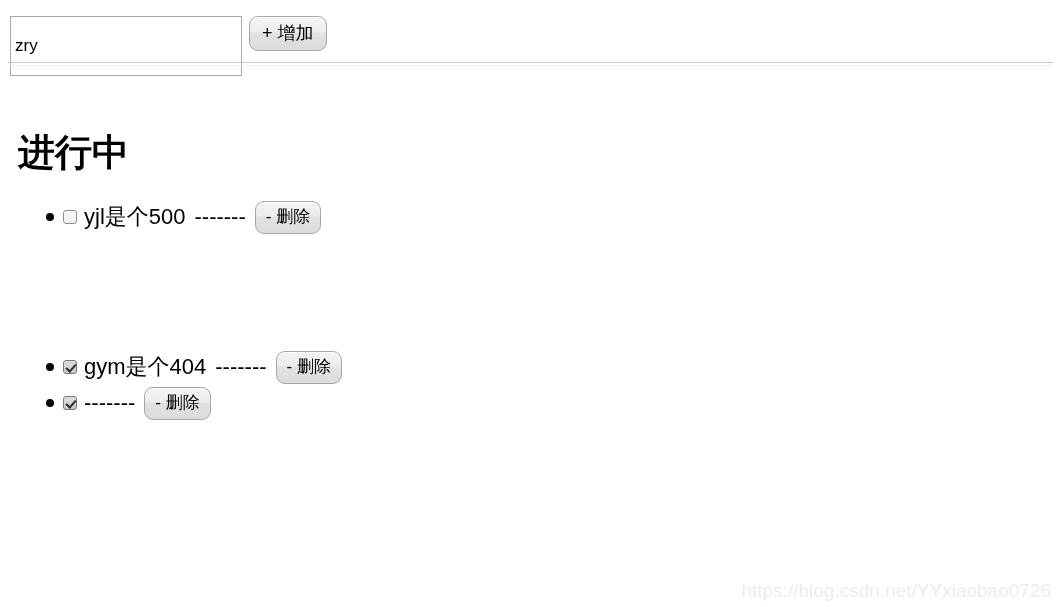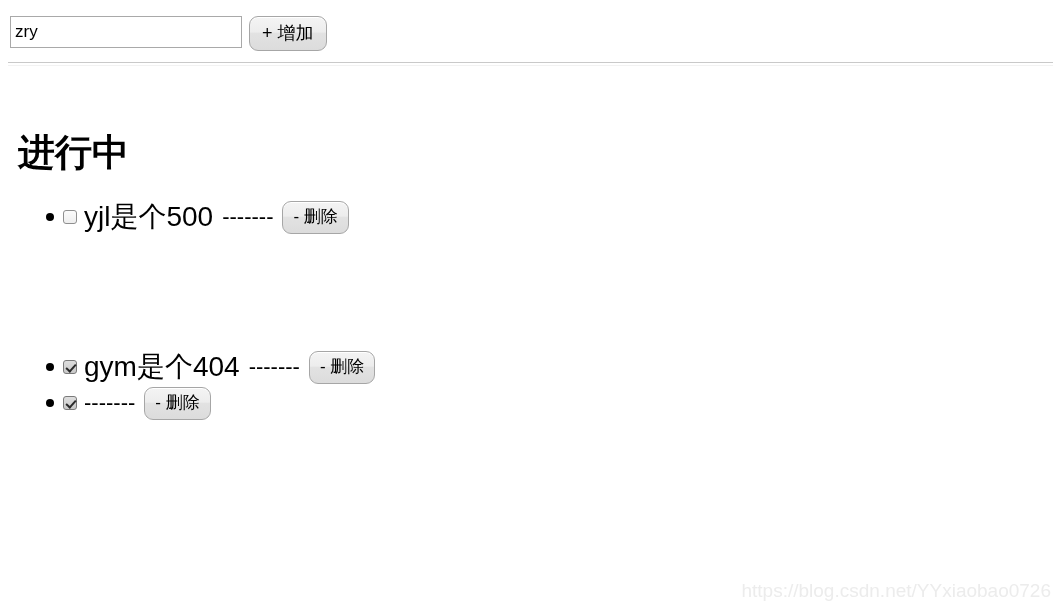--- a/index.html
+++ b/index.html
@@ -23,21 +23,21 @@
     left: 10px;
     top: 16px;
     display: flex;
     align-items: flex-start;
     gap: 7px;
   }
   .todo-input {
     width: 222px;
     height: 26px;
     box-sizing: content-box;
-    padding: 2px 4px;
+    padding: 16px 4px;
     border: 1px solid #a9a9a9;
     background: #ffffff;
     font-family: "Liberation Sans", "DejaVu Sans", sans-serif;
     font-size: 17px;
     line-height: 26px;
     color: #000000;
     outline: none;
     border-radius: 0;
   }
   .btn {
@@ -141,21 +141,21 @@
     left: 4px;
     top: 1px;
     width: 4px;
     height: 8px;
     border: solid #2b2b2b;
     border-width: 0 2px 2px 0;
     transform: rotate(42deg);
   }
 
   .todo-text {
-    font-size: 28px;
+    font-size: 22px;
     line-height: 28px;
     color: #000000;
     white-space: nowrap;
     margin-right: 9px;
     text-align: center;
   }
   .todo-dashes {
     font-size: 22px;
     line-height: 28px;
     color: #000000;

